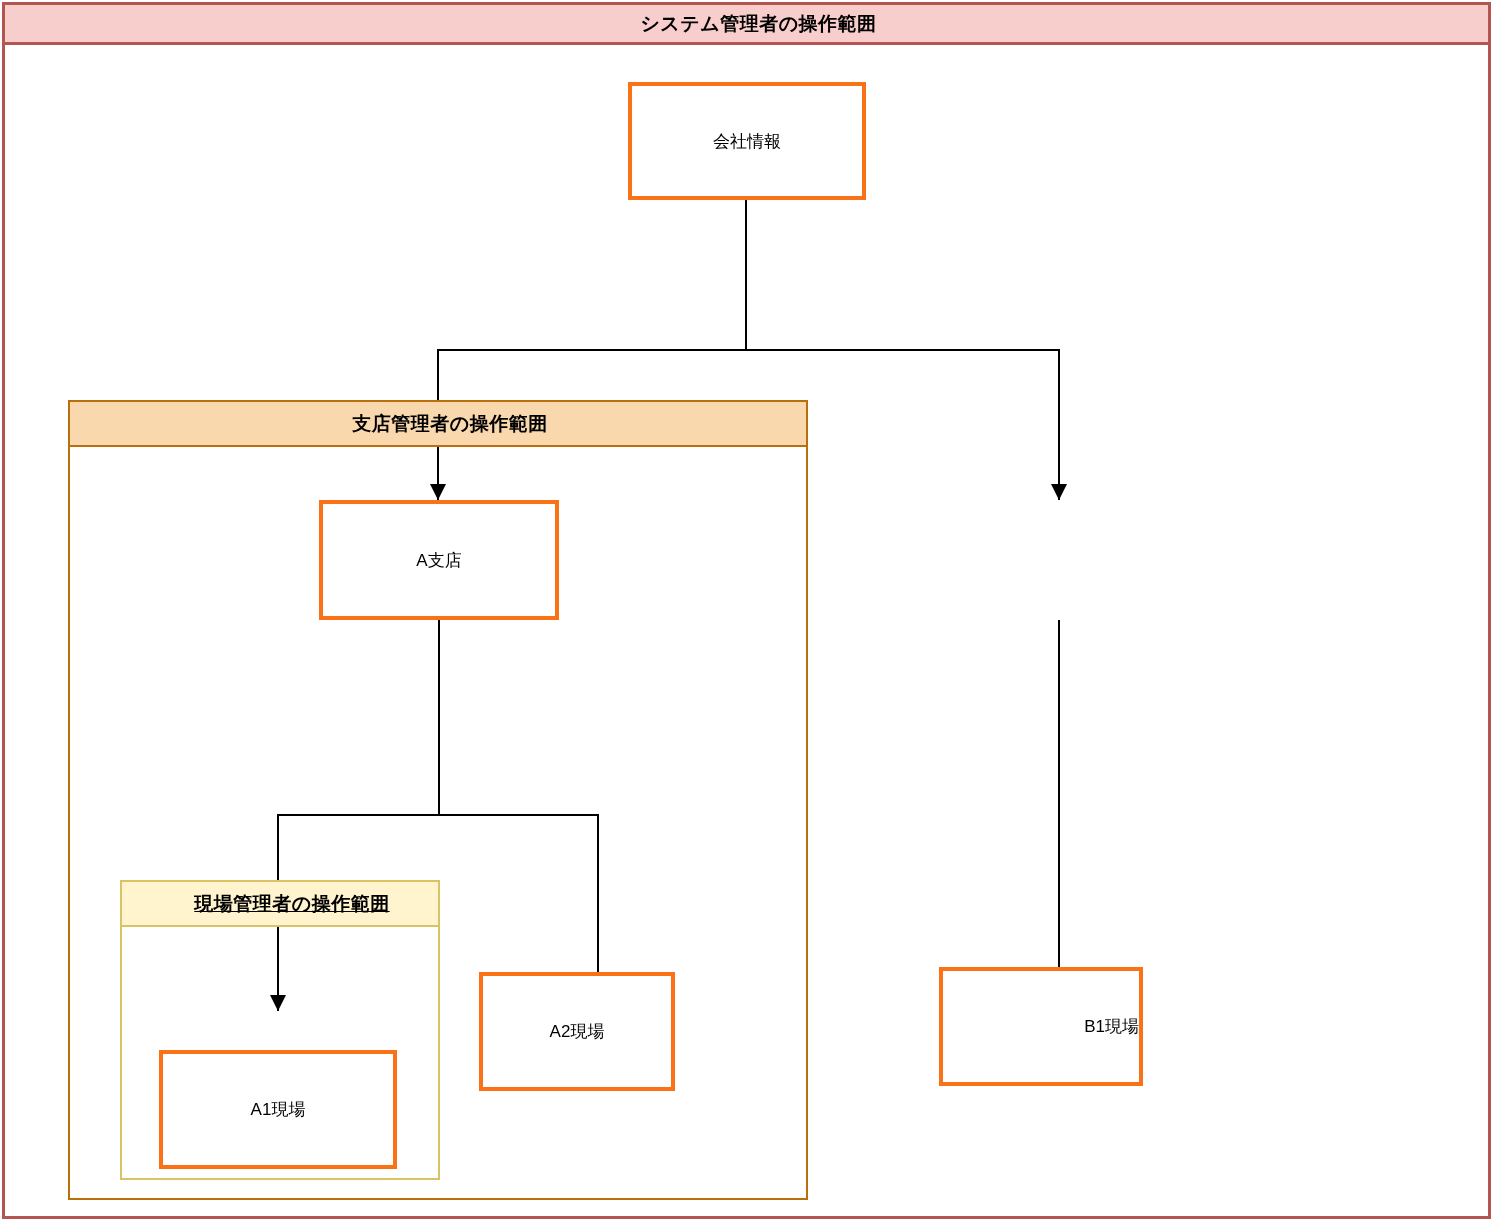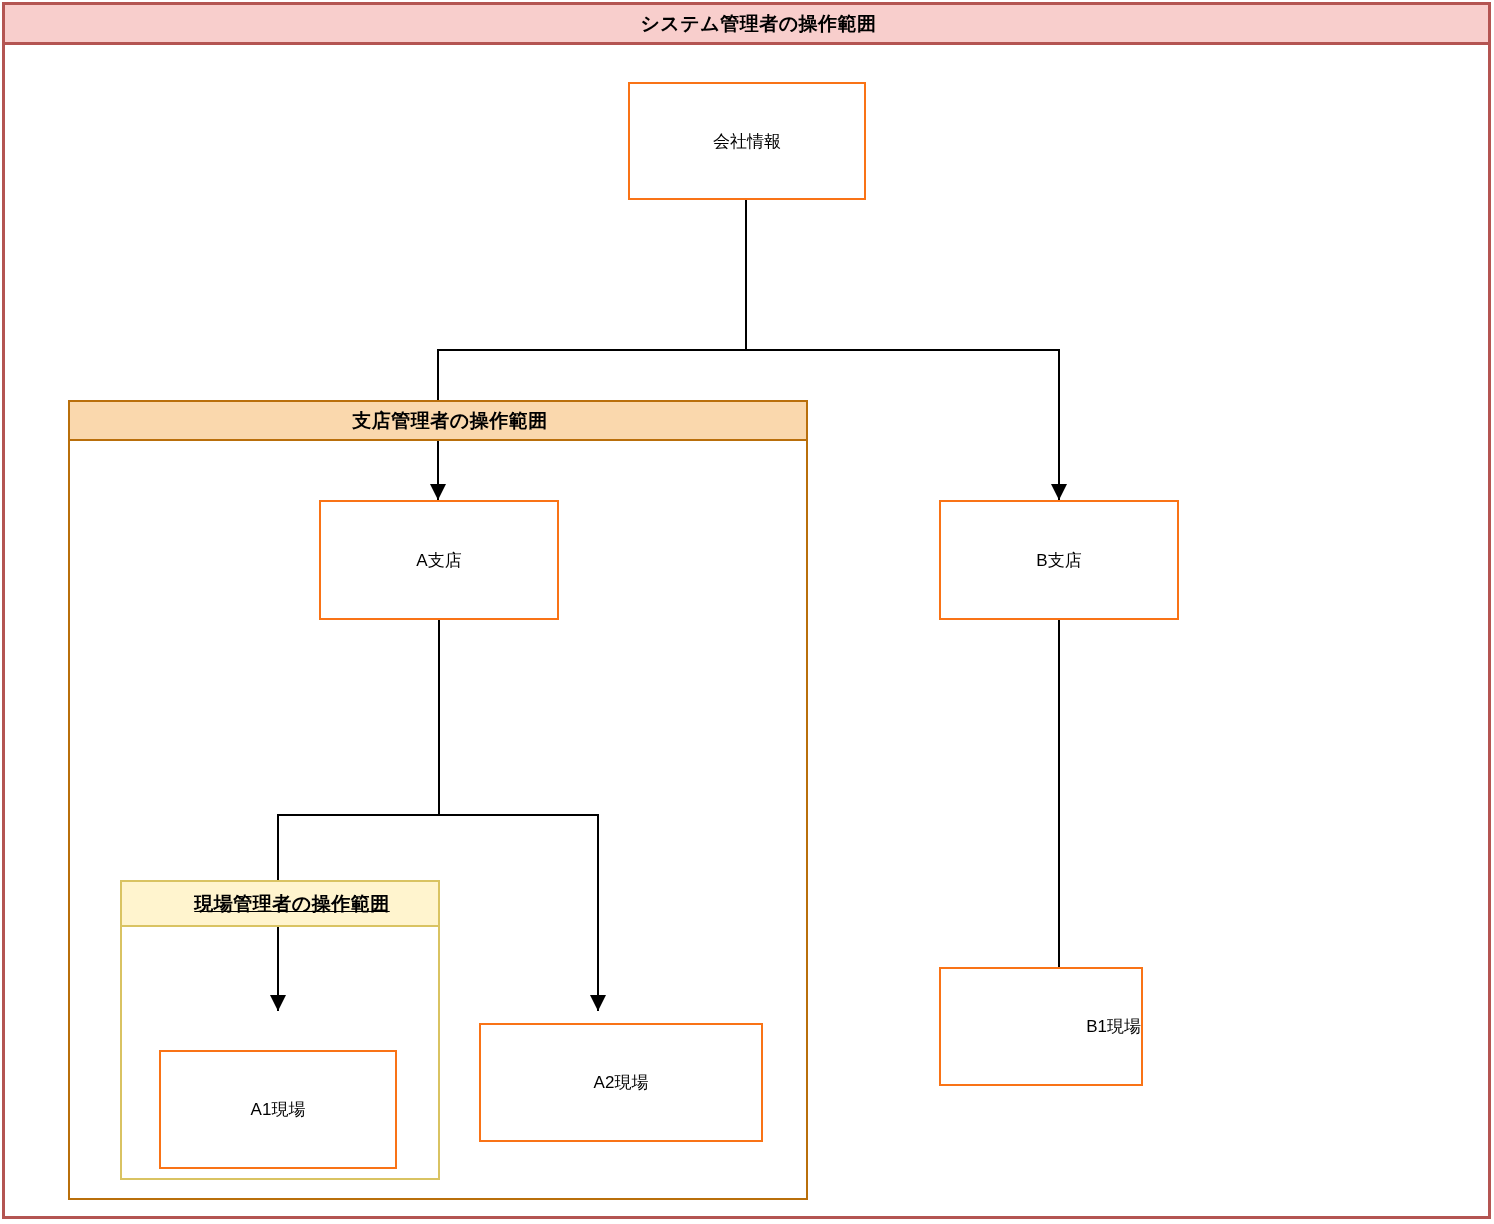--- a/index.html
+++ b/index.html
@@ -11,27 +11,27 @@
   .scope{position:absolute;box-sizing:border-box;background:transparent;}
   .scope-header{
     box-sizing:border-box;display:flex;align-items:center;justify-content:center;
     font-weight:bold;font-size:19px;letter-spacing:0.5px;padding-left:24px;
   }
   
   .scope.system{left:2px;top:2px;width:1489px;height:1217px;border:3px solid #b45552;z-index:0;}
   .scope.system>.scope-header{height:40px;background:#f8cecc;border-bottom:3px solid #b45552;}
   
   .scope.branch{left:68px;top:400px;width:740px;height:800px;border:2px solid #b96f0b;z-index:2;}
-  .scope.branch>.scope-header{height:39px;background:#fad8ad;border-bottom:2px solid #b96f0b;}
+  .scope.branch>.scope-header{height:45px;background:#fad8ad;border-bottom:2px solid #b96f0b;}
   
   .scope.site{left:120px;top:880px;width:320px;height:300px;border:2px solid #d9c362;z-index:2;}
   .scope.site>.scope-header{height:45px;background:#fff4ce;border-bottom:2px solid #d9c362;text-decoration:underline;}
   
   .node{
-    position:absolute;box-sizing:border-box;border:2px solid #f97316;background:#fff;
+    position:absolute;box-sizing:border-box;border:4px solid #f97316;background:#fff;
     display:flex;align-items:center;justify-content:center;font-size:17px;z-index:3;
   }
   
   .line{position:absolute;background:#000;z-index:1;}
   .arrow{
     position:absolute;width:0;height:0;z-index:1;
     border-left:8px solid transparent;border-right:8px solid transparent;
     border-top:16px solid #000;
   }
 </style>
@@ -75,29 +75,26 @@
   </div>
 
   <div class="node" style="left:628px;top:82px;width:238px;height:118px;">
     <span>会社情報</span>
   </div>
 
   <div class="node" style="left:319px;top:500px;width:240px;height:120px;text-align:right;">
     <span>A支店</span>
   </div>
 
-  <div class="node" style="left:939px;top:500px;width:240px;height:120px;">
-    <span>B支店</span>
-  </div>
 
   <div class="node" style="left:159px;top:1050px;width:238px;height:119px;">
     <span>A1現場</span>
   </div>
 
-  <div class="node" style="left:479px;top:1023px;width:284px;height:119px;">
+  <div class="node" style="left:479px;top:972px;width:196px;height:119px;">
     <span>A2現場</span>
   </div>
 
   <div class="node" style="left:939px;top:967px;width:204px;height:119px;justify-content:flex-end;">
     <span>B1現場</span>
   </div>
 
 </div>
 
 </body></html>

